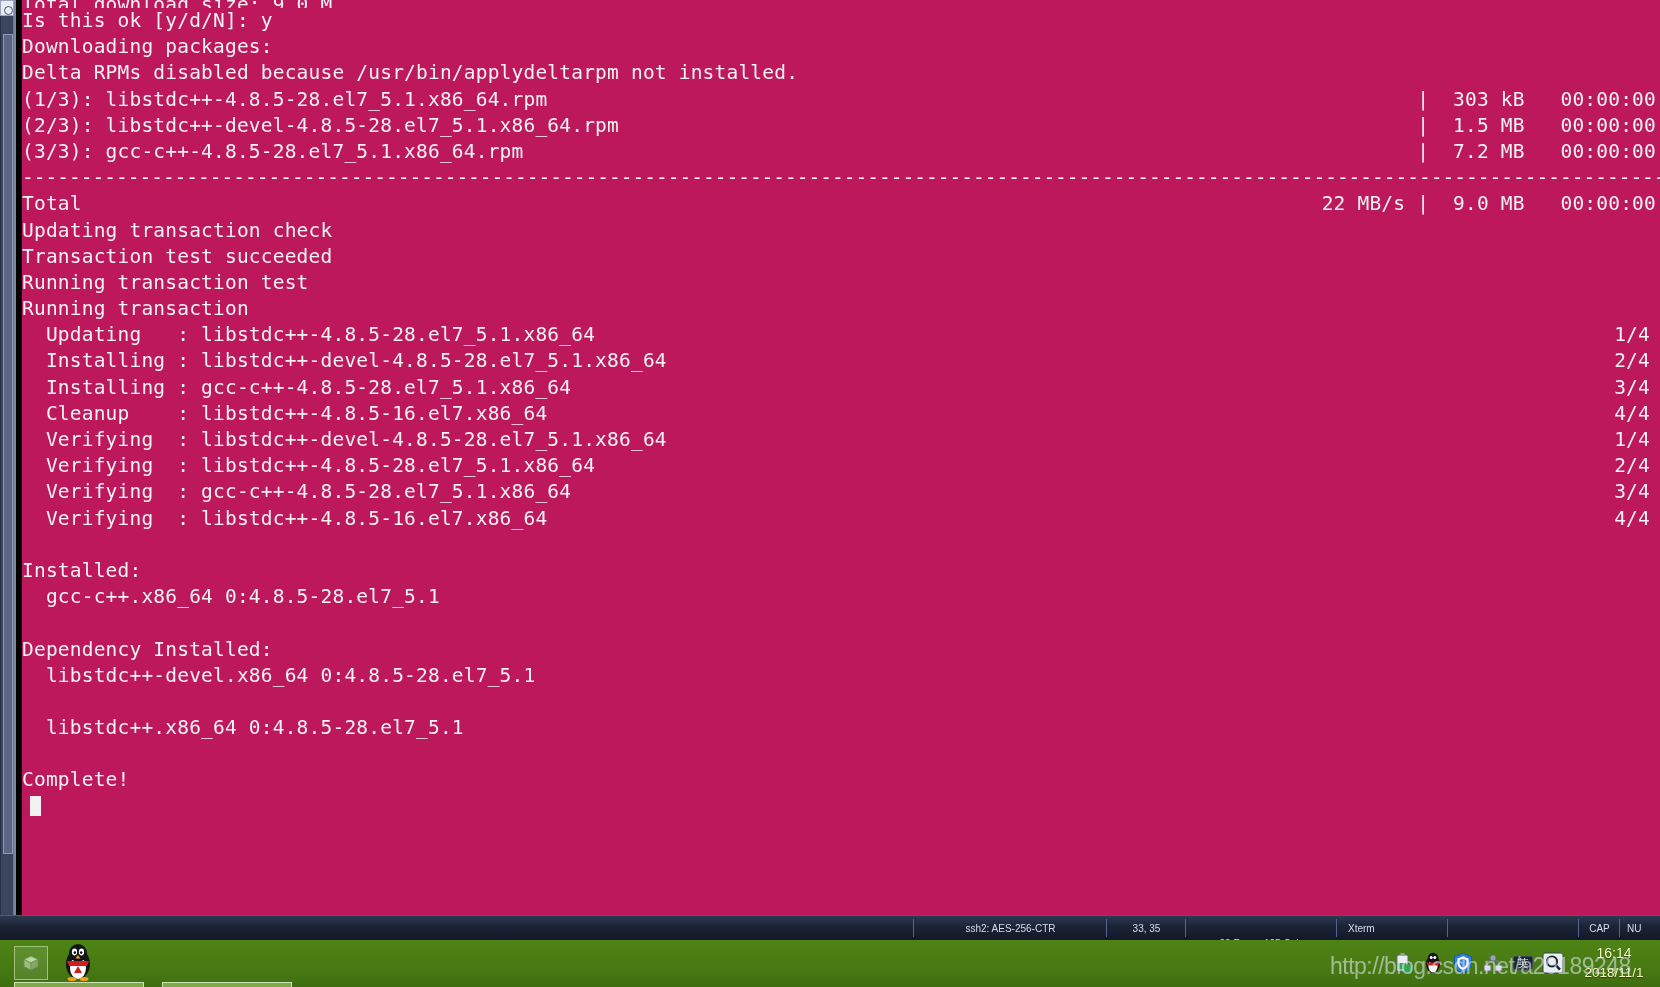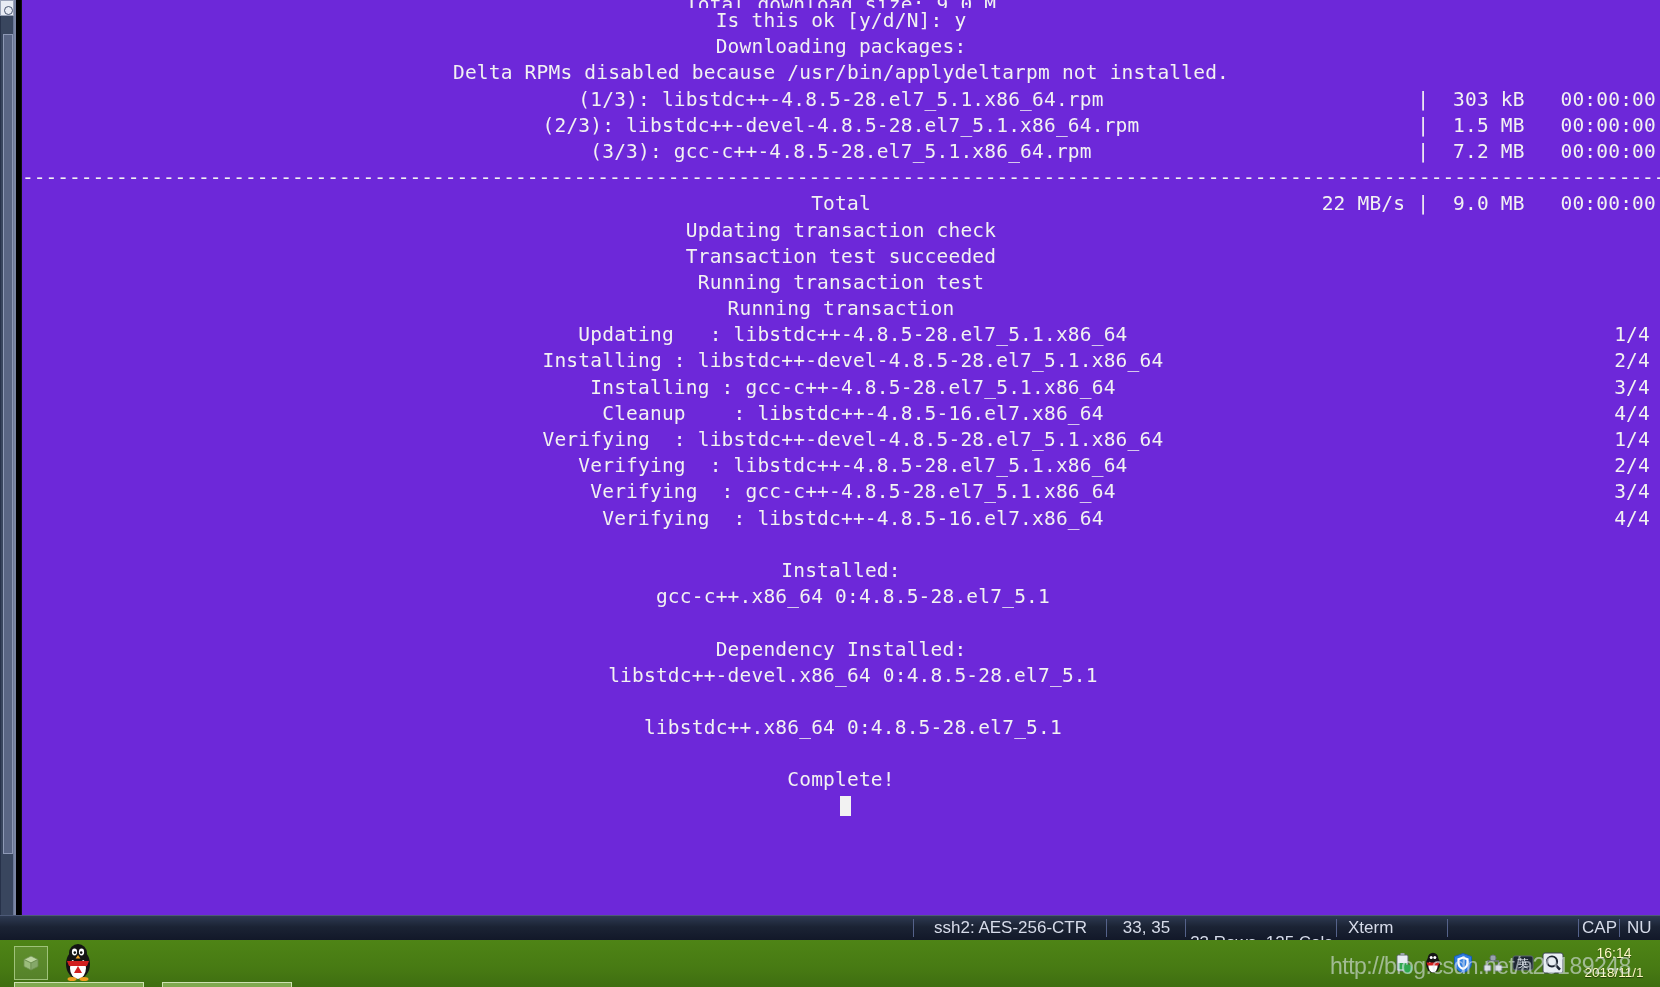--- a/index.html
+++ b/index.html
@@ -49,25 +49,24 @@
     border: 1px solid #46536e; border-radius: 50%;
   }
   #term-border {
     flex: 0 0 8px; height: 915px;
     background: #000;
     border-left: 2px solid #7b86a3;
     border-right: 1px solid #111;
   }
   #term-screen {
     flex: 1 1 auto; height: 915px;
-    background: #6d28d9;
+    background: #be185d;
     position: relative;
     overflow: hidden;
     padding-top: 0px;
-    text-align: center;
   }
 
   .line {
     height: 26.2px;
     line-height: 26.2px;
     white-space: pre;
     color: #f2f2f2;
     font-size: 19.5px;
     font-family: "DejaVu Sans Mono", monospace;
     letter-spacing: 0.2px;
@@ -97,21 +96,21 @@
   }
 
   
   #status-bar {
     position: absolute; left: 0; top: 915px;
     width: 1660px; height: 25px;
     background: linear-gradient(180deg,#2e3a52 0%,#1b2334 45%,#121829 100%);
     border-top: 1px solid #4d5a77;
     display: flex; align-items: center;
     font-family: "Liberation Sans", sans-serif;
-    font-size: 17px;
+    font-size: 10px;
     color: #d7dcea;
   }
   #status-left { flex: 1 1 auto; height: 100%; }
   .status-cell {
     height: 100%; display: flex; align-items: center;
     justify-content: center;
     border-left: 1px solid #46537000;
     padding: 0 10px;
     white-space: nowrap;
   }

